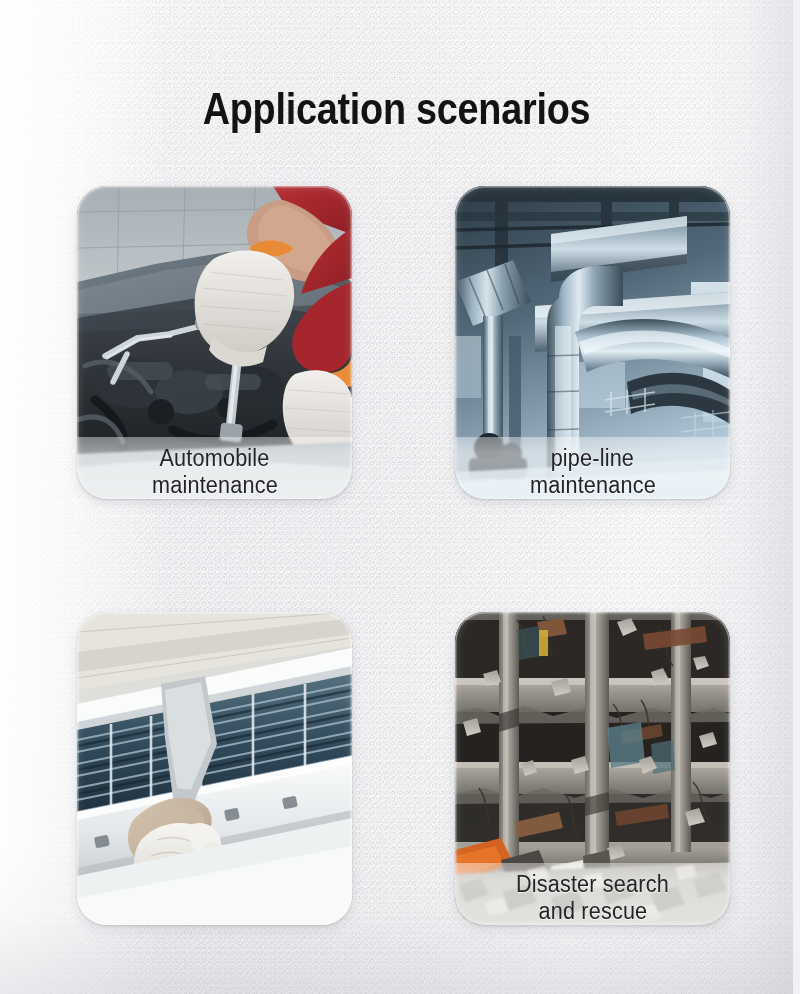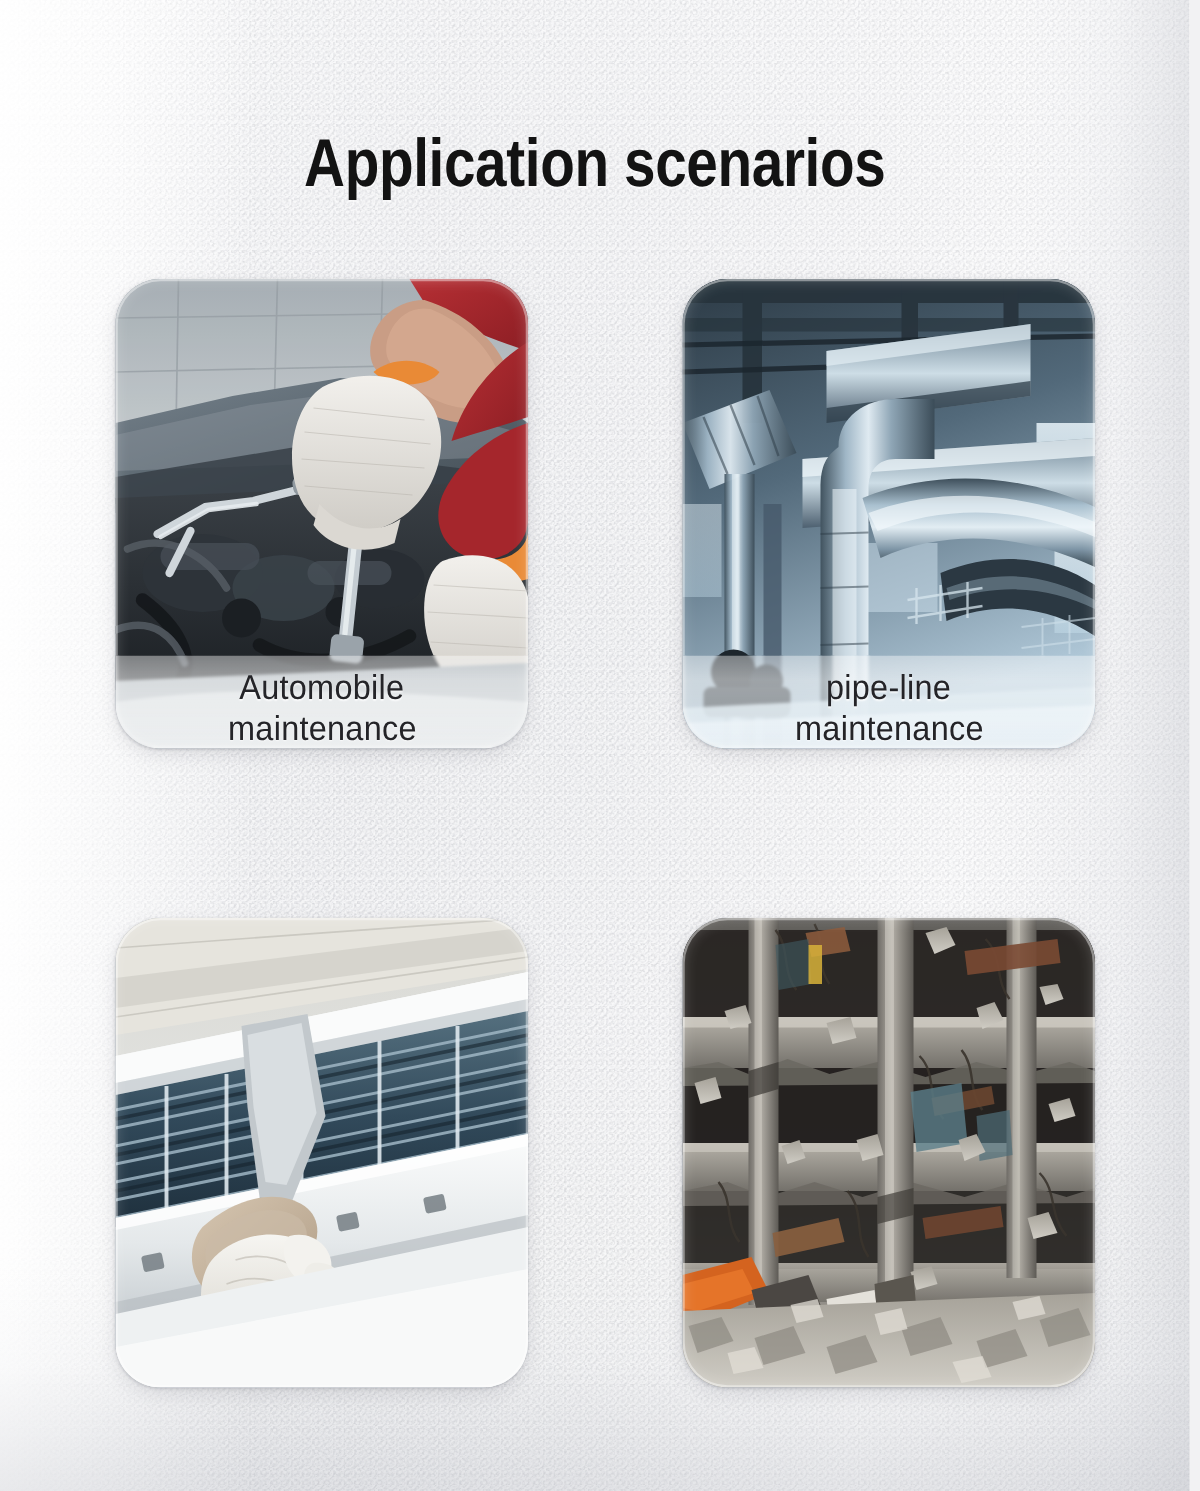--- a/index.html
+++ b/index.html
@@ -644,16 +644,20 @@
           </g>
           <g fill="#e2ded6" opacity="0.75">
             <path d="M30 290 L48 286 L54 300 L34 304 Z"></path>
             <path d="M128 264 L146 260 L150 274 L132 278 Z"></path>
             <path d="M180 296 L200 292 L206 306 L186 310 Z"></path>
             <path d="M72 258 L90 254 L94 266 L76 270 Z"></path>
             <path d="M220 256 L238 252 L242 264 L224 268 Z"></path>
           </g>
         </svg>
       </div>
+      <div class="caption">
+        <span class="caption-line">Disaster search</span>
+        <span class="caption-line">and rescue</span>
+      </div>
     </div>
 
   </div>
 </div>
 
 </body></html>

